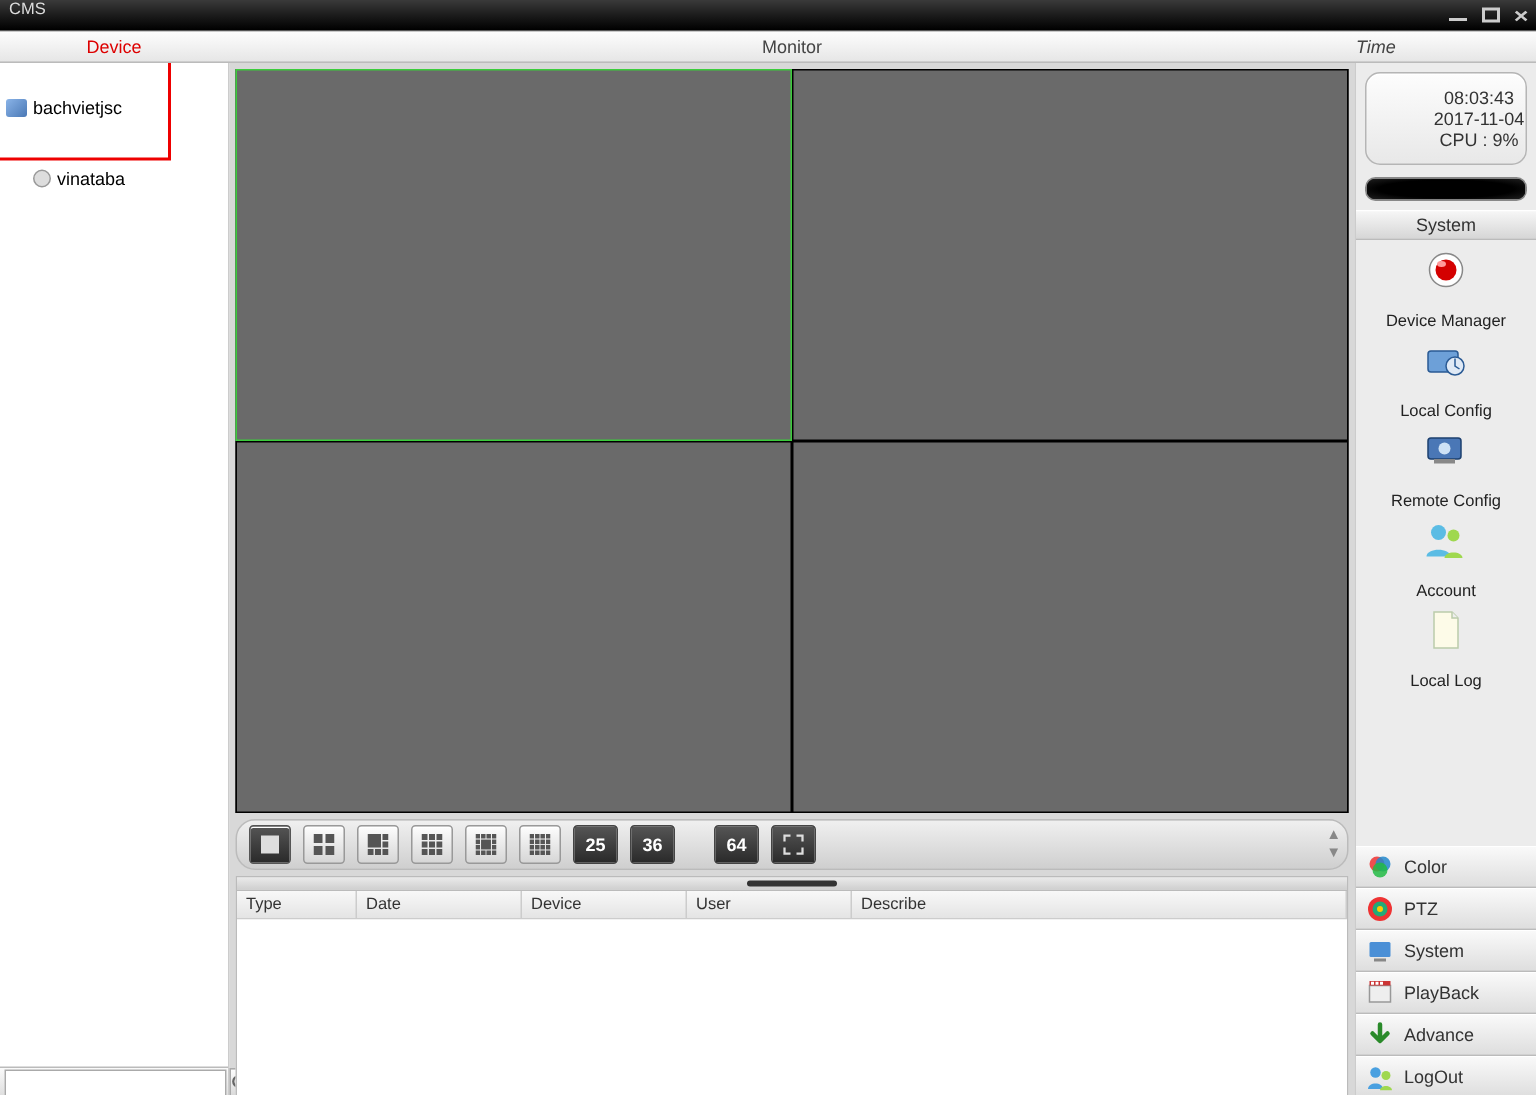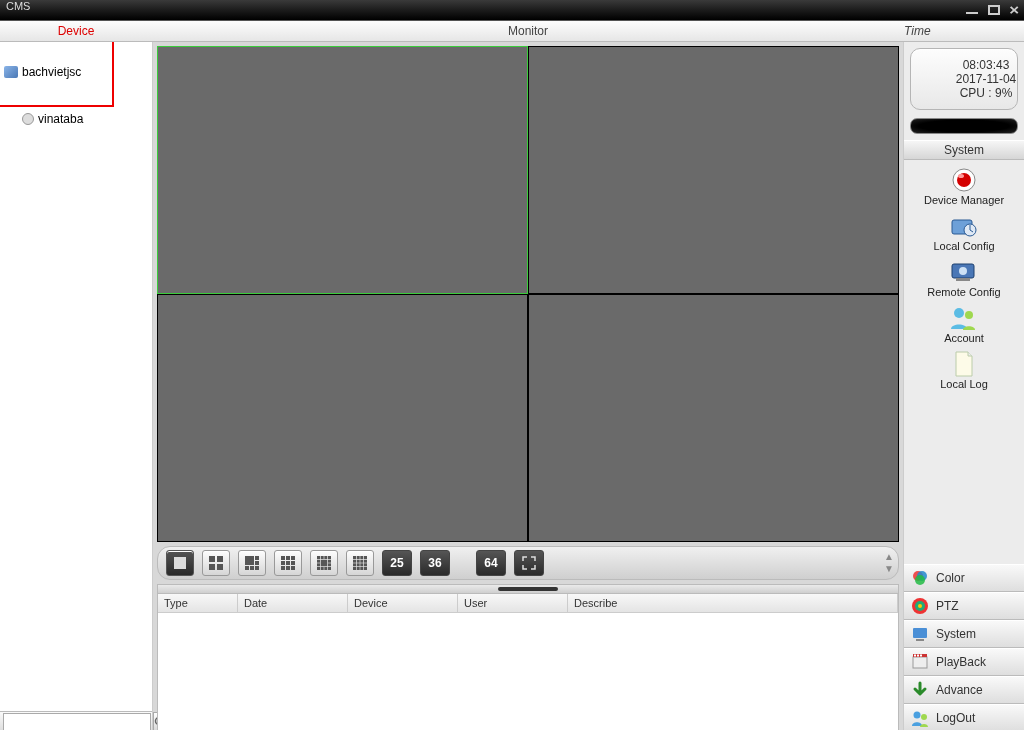--- a/index.html
+++ b/index.html
@@ -271,21 +271,21 @@
     display:flex;
     flex-direction:column;
     align-items:center;
     gap:6px;
     background:#ececec;
   }
   .sys-item {
     display:flex; flex-direction:column; align-items:center;
     font-size:11px; color:#222;
     cursor:pointer;
-    gap:0;
+    gap:14px;
   }
   .sys-icon {
     width:30px; height:28px;
     display:flex; align-items:center; justify-content:center;
   }
   .right-spacer { flex:1; }
   .tab-list {
     display:flex;
     flex-direction:column;
   }

